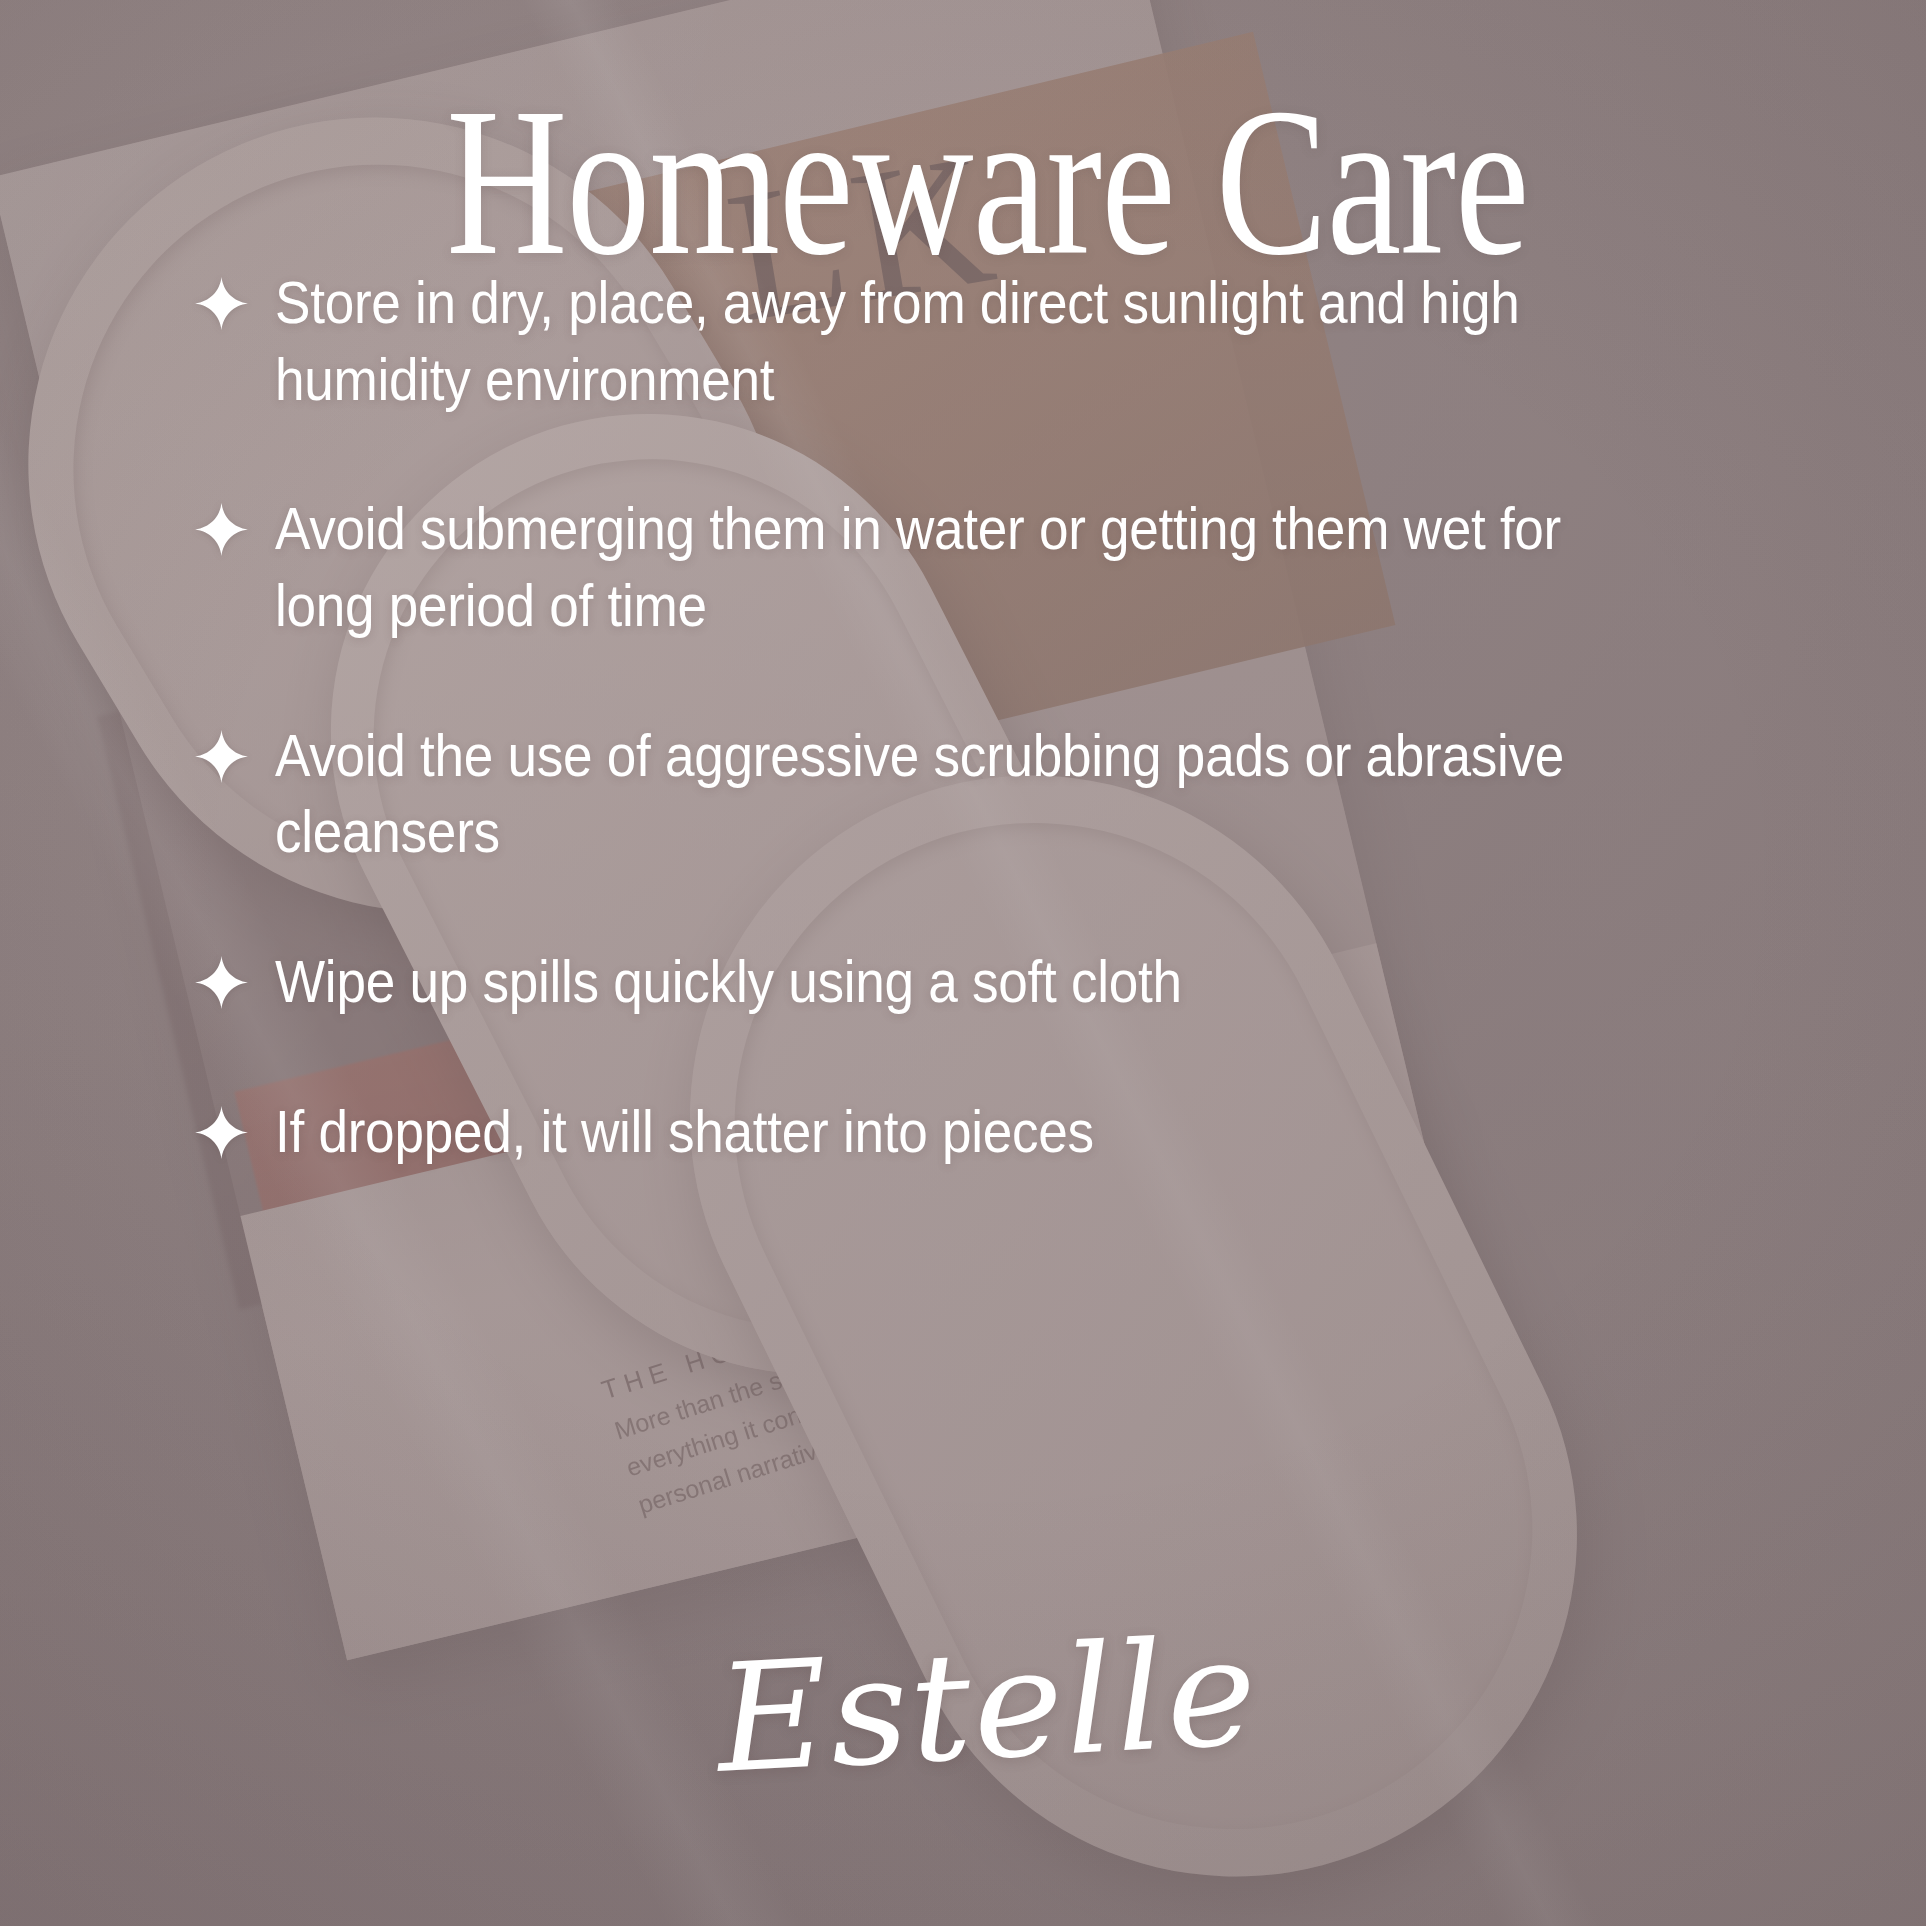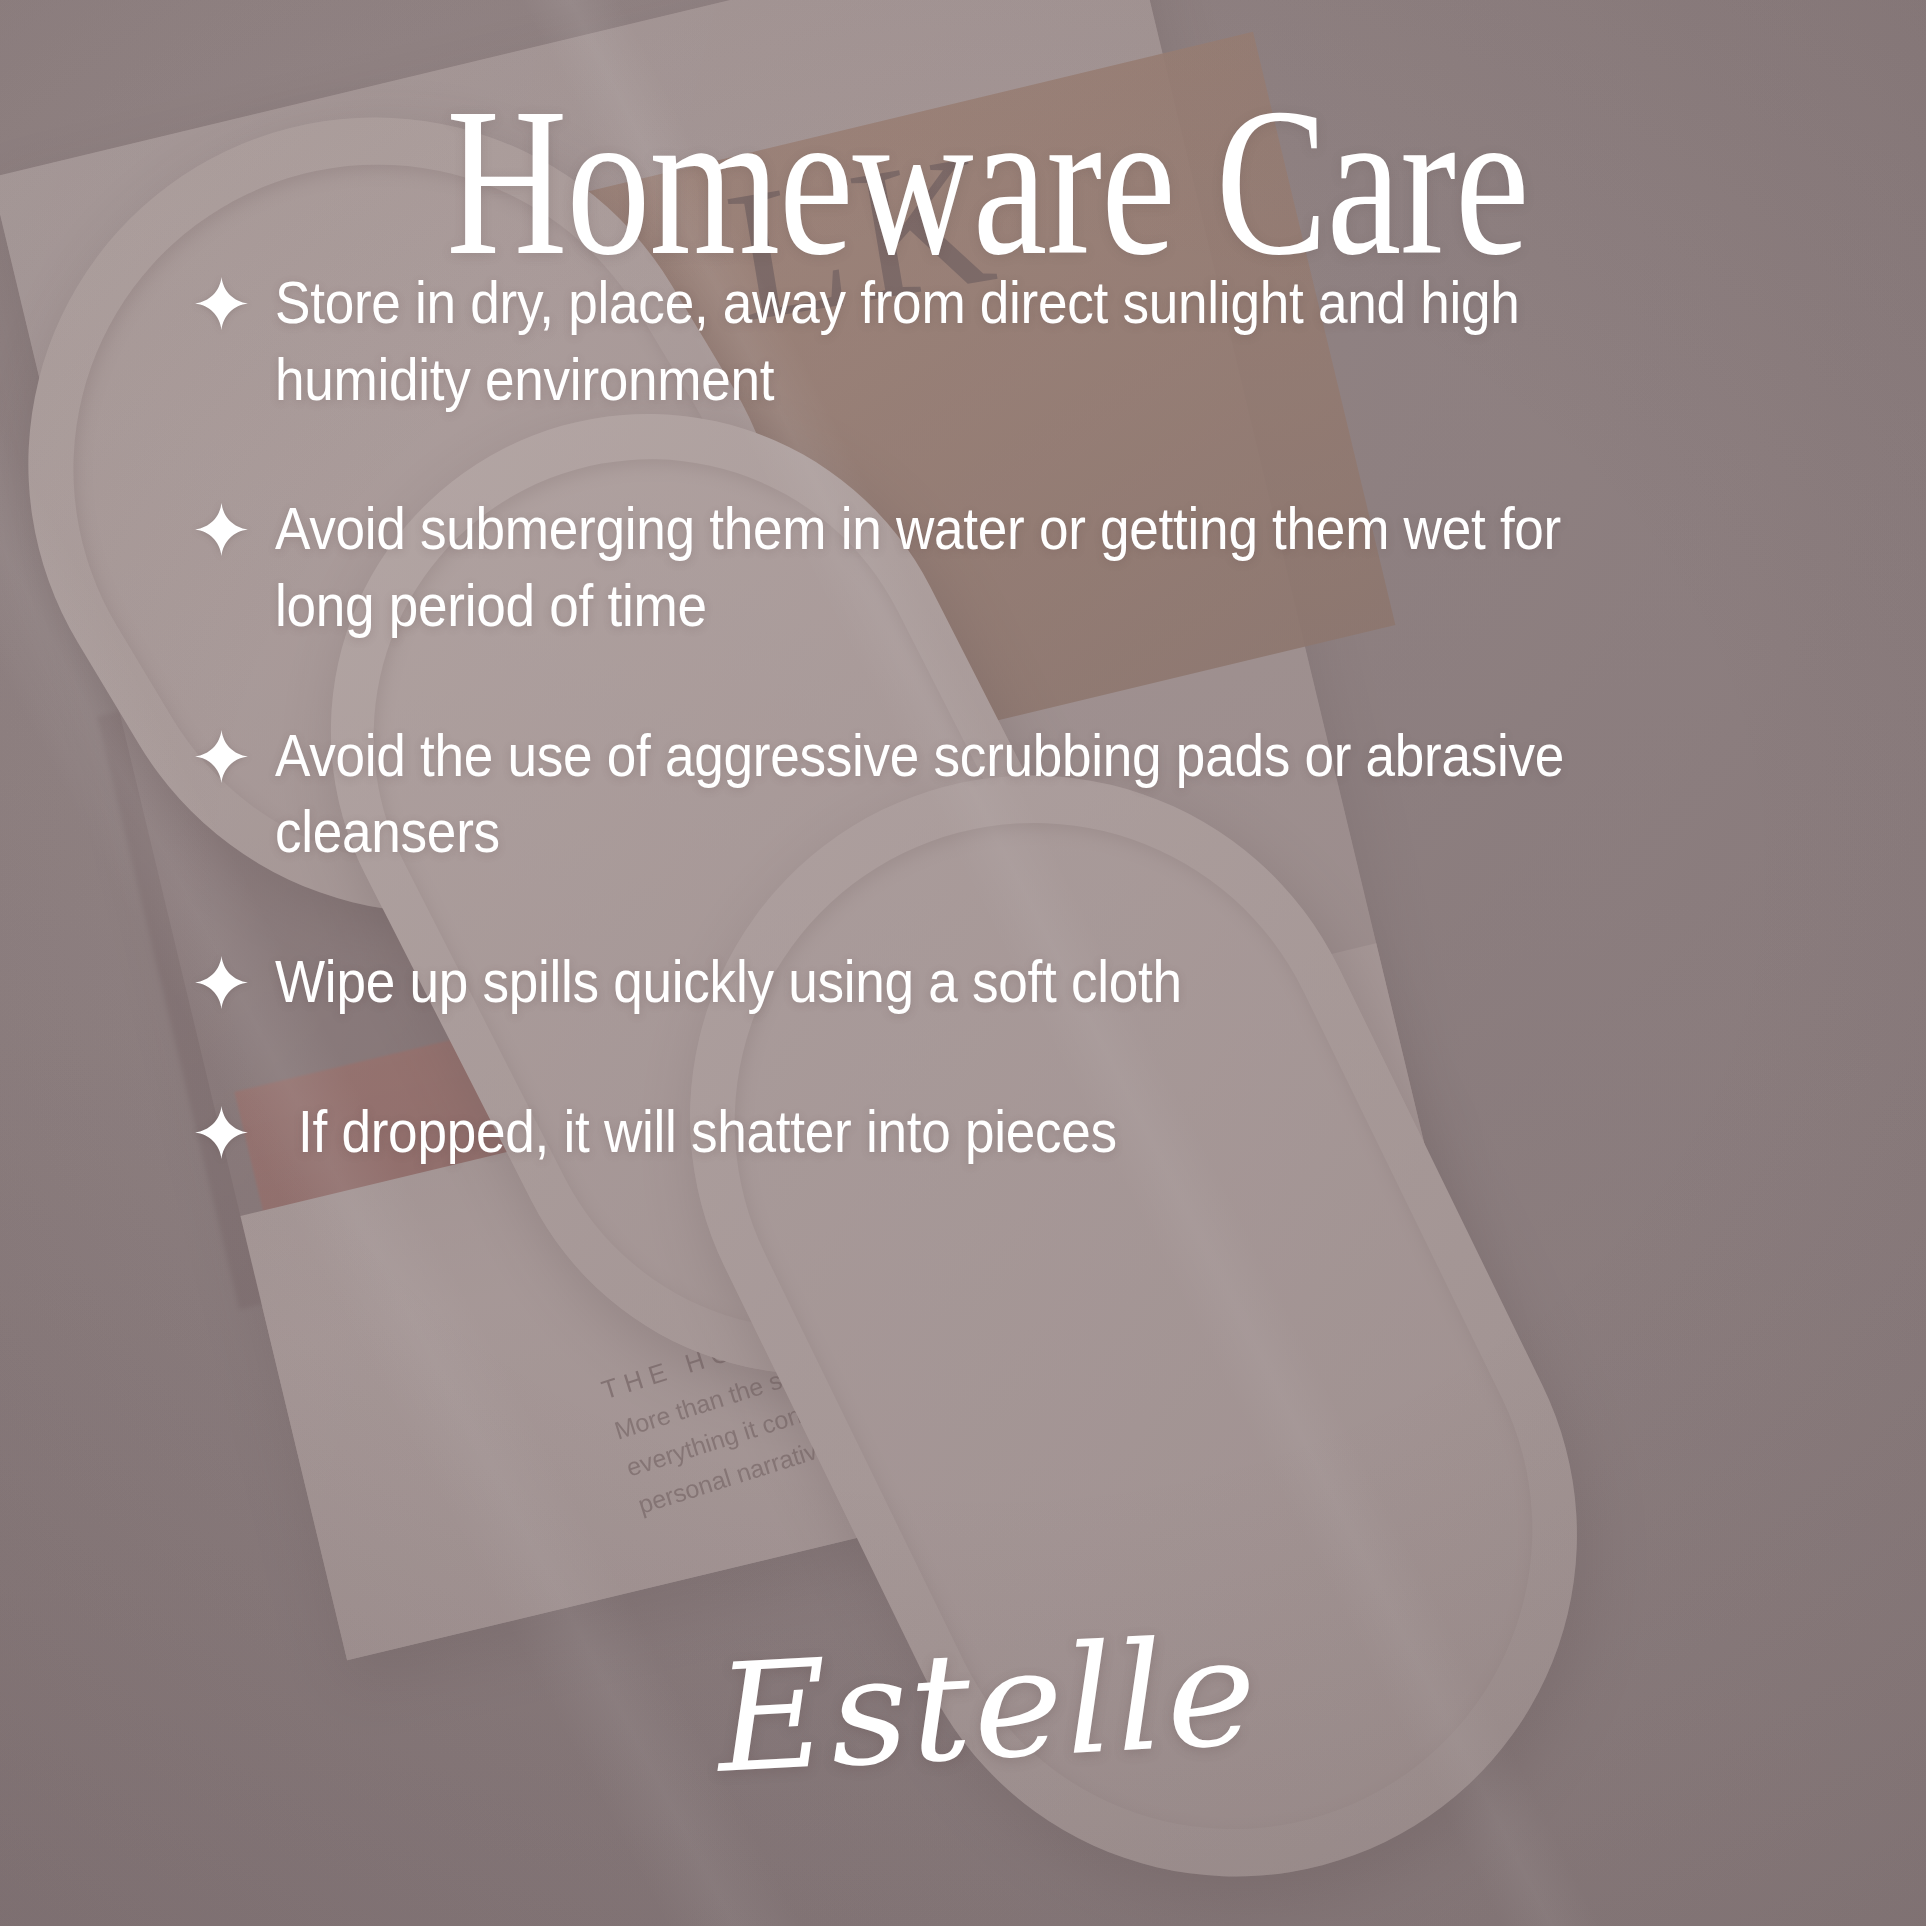--- a/index.html
+++ b/index.html
@@ -96,21 +96,21 @@
 
   .title{position:absolute;left:0;right:0;top:71px;text-align:center;
      font-family:"Liberation Serif",serif;font-weight:400;
      font-size:173px;line-height:1.05;color:#ffffff;
      letter-spacing:-1px;
      transform:scaleY(1.22) scaleX(.97);transform-origin:50% 0;
      text-shadow:0 2px 10px rgba(90,70,70,.18);}
 
   .bullets{position:absolute;left:194px;top:265px;width:1544px;}
   .bullet{display:flex;align-items:flex-start;margin-bottom:73px;}
-  .bullet:last-child{margin-bottom:0;gap:23px;}
+  .bullet:last-child{margin-bottom:0;}
   .star{flex:0 0 auto;width:55px;height:55px;margin-top:11px;margin-right:26px;}
   .star svg{display:block;width:55px;height:55px;
      filter:drop-shadow(0 1px 3px rgba(90,70,70,.25));}
   .btext{color:#ffffff;font-family:"Liberation Sans",sans-serif;
      font-size:59px;line-height:1.30;font-weight:400;letter-spacing:-0.3px;
      transform:scaleX(.90);transform-origin:0 50%;width:111%;
      text-shadow:0 2px 9px rgba(90,70,70,.22);}
 
   .signature{position:absolute;left:0;right:0;bottom:147px;text-align:center;
      font-family:"DejaVu Serif",serif;font-style:italic;font-weight:400;

